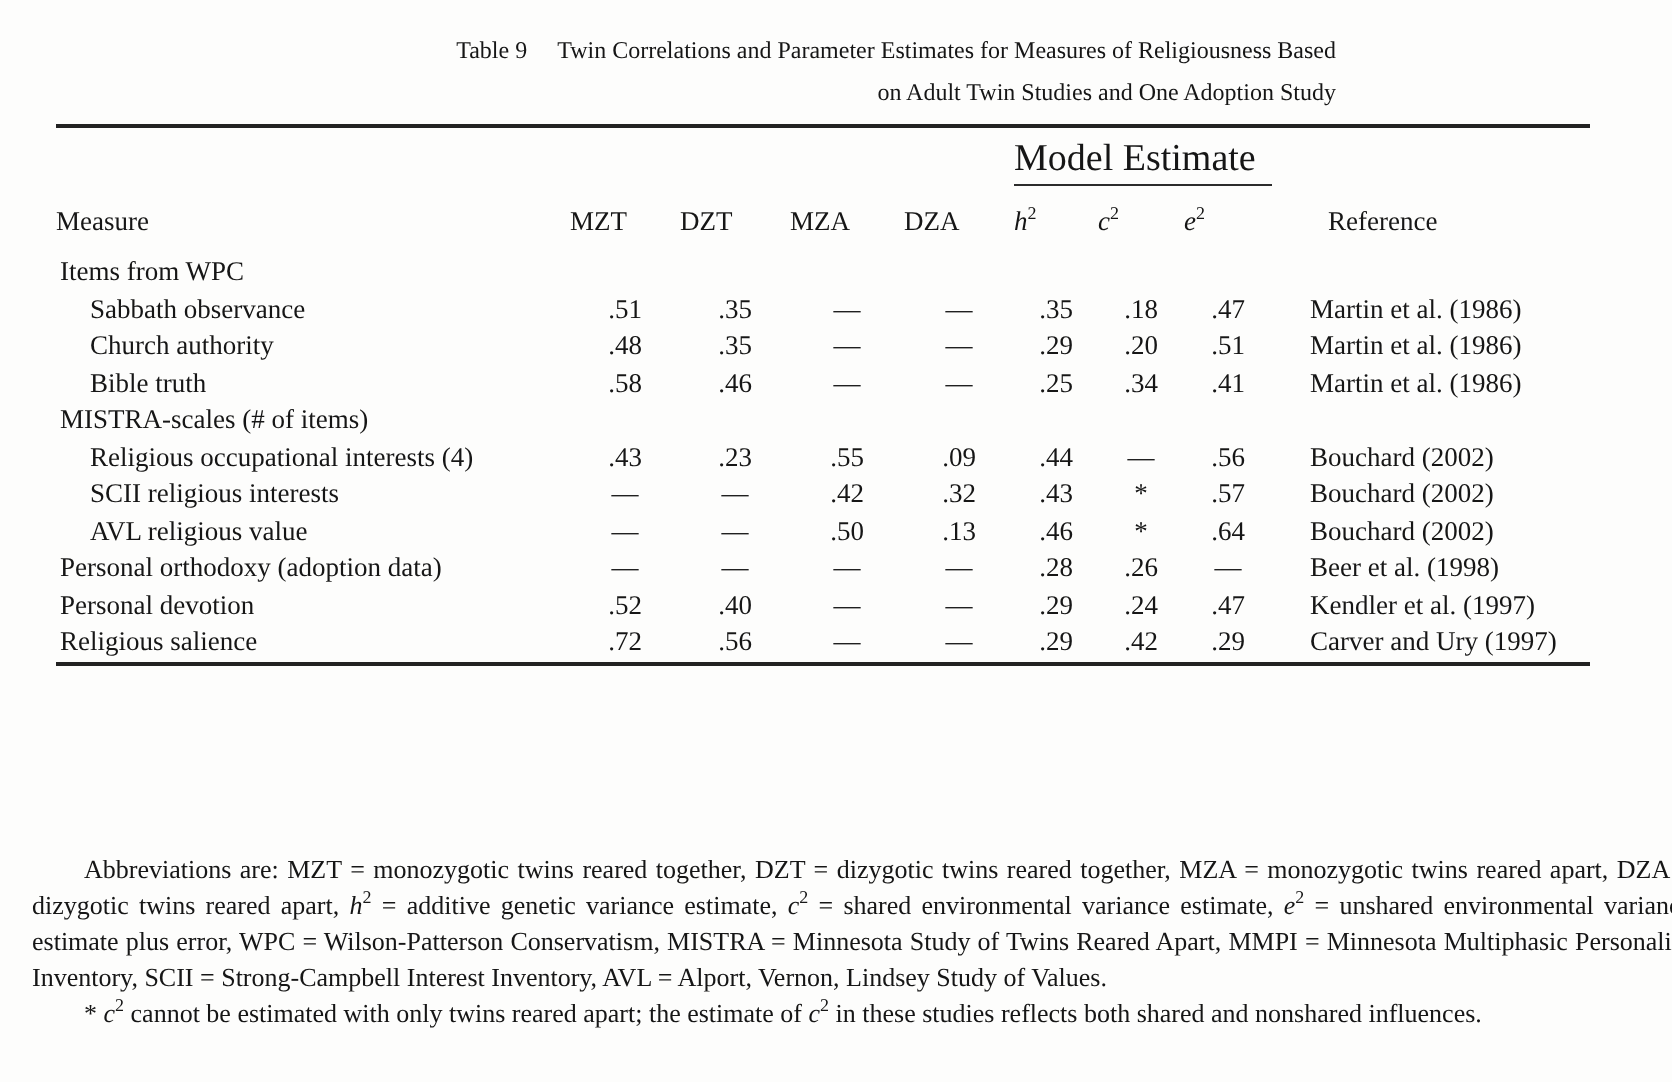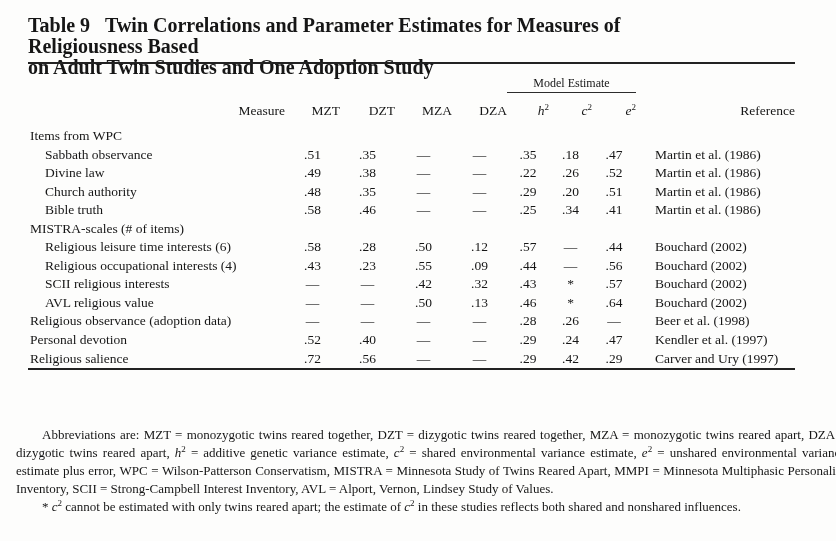--- a/index.html
+++ b/index.html
@@ -5,39 +5,39 @@
   html, body { margin:0; padding:0; background:#ffffff; }
   .page {
     position:relative; width:836px; height:541px;
     background:#fdfdfc; color:#161616;
     font-family:"Liberation Serif", serif;
     overflow:hidden;
   }
   
   .title {
     position:absolute; left:28px; top:15px; width:640px;
-    font-weight:bold; font-size:20px; line-height:21px;
+    font-weight:normal; font-size:12px; line-height:21px;text-align:right;
   }
   .title .tlabel { margin-right:15px; }
   
   table.paper-table {
     position:absolute; left:28px; top:62px; width:767px;
     border-collapse:collapse; table-layout:fixed;
     border-top:2.5px solid #222; border-bottom:2px solid #222;
     font-size:13.5px;
   }
   thead th { font-weight:normal; padding:0; }
   tr.group-row th { height:27px; vertical-align:bottom; }
   th.model-estimate {
-    text-align:center; border-bottom:1.5px solid #2c2c2c; padding-bottom:1px;
-    font-size:12px;
+    text-align:left; border-bottom:1.5px solid #2c2c2c; padding-bottom:1px;
+    font-size:19px;
   }
   tr.col-row th {
     height:26px; vertical-align:bottom; padding-bottom:5px;
-    border-bottom:1.5px solid #222; text-align:right; white-space:nowrap;
+    border-bottom:1.5px solid #222; text-align:left; white-space:nowrap;
   }
   tr.col-row th.ref-h { padding-left:28px; }
   .mathvar { font-style:italic; }
   sup { font-size:9px; line-height:0; }
   tbody td {
     padding:0; height:18.55px; line-height:18.55px; white-space:nowrap;
     overflow:hidden; font-size:13.5px;
   }
   tbody { border-top:3px solid transparent;font-family:Liberation Serif, serif; }
   td.measure { padding-left:2px; }
@@ -108,31 +108,20 @@
           <td class="val">.51</td>
           <td class="val">.35</td>
           <td class="val">—</td>
           <td class="val">—</td>
           <td class="val">.35</td>
           <td class="val">.18</td>
           <td class="val">.47</td>
           <td class="ref">Martin et al. (1986)</td>
         </tr>
         <tr>
-          <td class="measure indent">Divine law</td>
-          <td class="val">.49</td>
-          <td class="val">.38</td>
-          <td class="val">—</td>
-          <td class="val">—</td>
-          <td class="val">.22</td>
-          <td class="val">.26</td>
-          <td class="val">.52</td>
-          <td class="ref">Martin et al. (1986)</td>
-        </tr>
-        <tr>
           <td class="measure indent">Church authority</td>
           <td class="val">.48</td>
           <td class="val">.35</td>
           <td class="val">—</td>
           <td class="val">—</td>
           <td class="val">.29</td>
           <td class="val">.20</td>
           <td class="val">.51</td>
           <td class="ref">Martin et al. (1986)</td>
         </tr>
@@ -150,31 +139,20 @@
         <tr>
           <td class="measure">MISTRA-scales (# of items)</td>
           <td class="val"></td>
           <td class="val"></td>
           <td class="val"></td>
           <td class="val"></td>
           <td class="val"></td>
           <td class="val"></td>
           <td class="val"></td>
           <td class="ref"></td>
-        </tr>
-        <tr>
-          <td class="measure indent">Religious leisure time interests (6)</td>
-          <td class="val">.58</td>
-          <td class="val">.28</td>
-          <td class="val">.50</td>
-          <td class="val">.12</td>
-          <td class="val">.57</td>
-          <td class="val">—</td>
-          <td class="val">.44</td>
-          <td class="ref">Bouchard (2002)</td>
         </tr>
         <tr>
           <td class="measure indent">Religious occupational interests (4)</td>
           <td class="val">.43</td>
           <td class="val">.23</td>
           <td class="val">.55</td>
           <td class="val">.09</td>
           <td class="val">.44</td>
           <td class="val">—</td>
           <td class="val">.56</td>
@@ -196,21 +174,21 @@
           <td class="val">—</td>
           <td class="val">—</td>
           <td class="val">.50</td>
           <td class="val">.13</td>
           <td class="val">.46</td>
           <td class="val">*</td>
           <td class="val">.64</td>
           <td class="ref">Bouchard (2002)</td>
         </tr>
         <tr>
-          <td class="measure">Religious observance (adoption data)</td>
+          <td class="measure">Personal orthodoxy (adoption data)</td>
           <td class="val">—</td>
           <td class="val">—</td>
           <td class="val">—</td>
           <td class="val">—</td>
           <td class="val">.28</td>
           <td class="val">.26</td>
           <td class="val">—</td>
           <td class="ref">Beer et al. (1998)</td>
         </tr>
         <tr>

